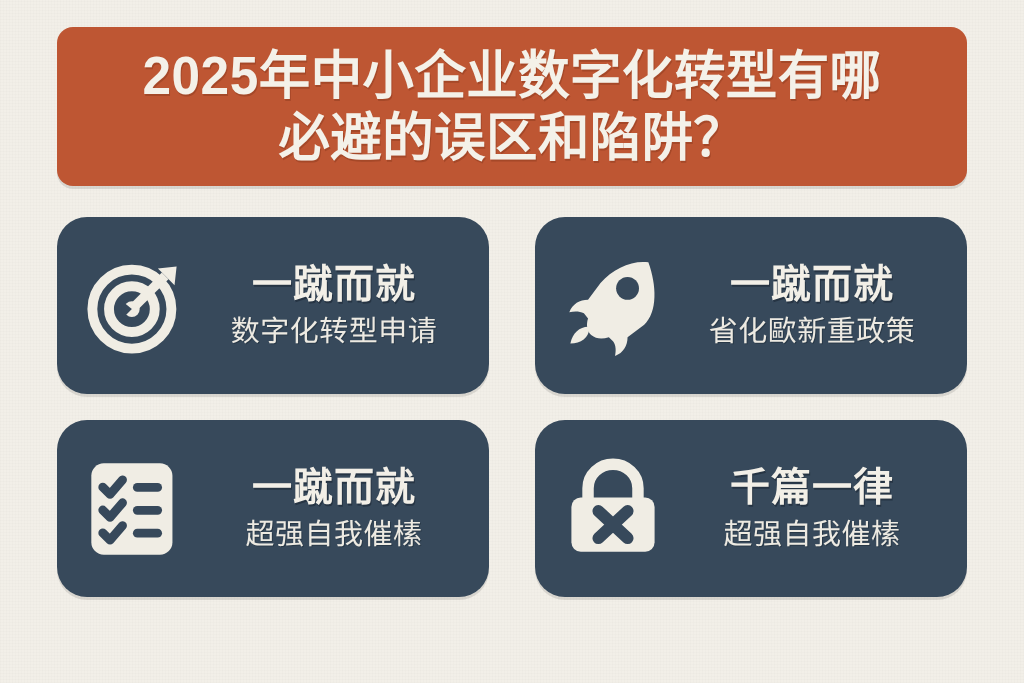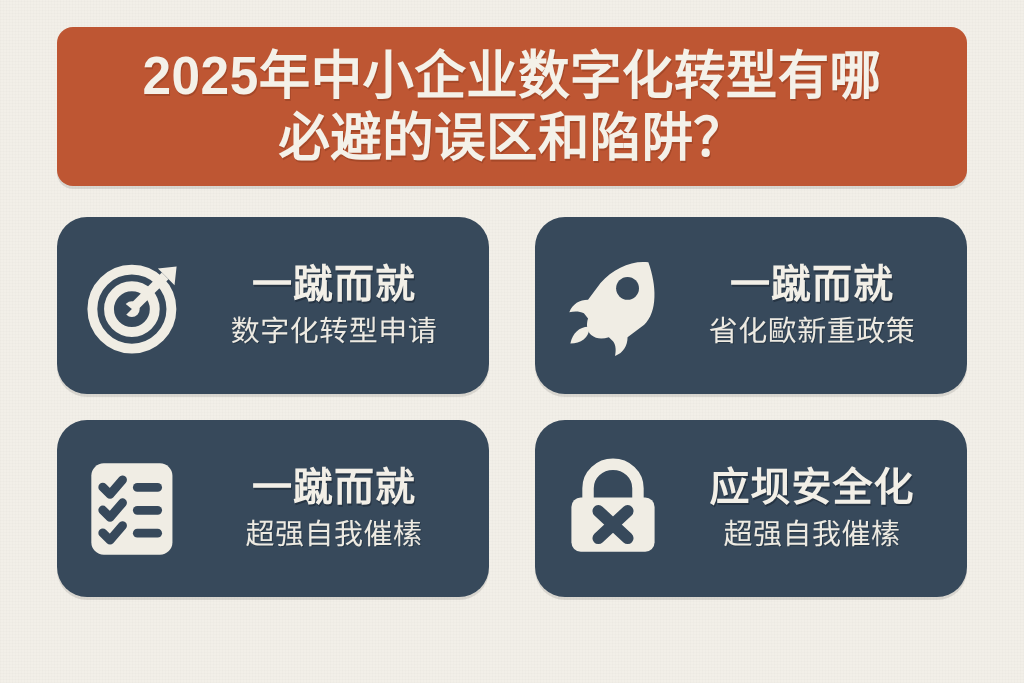--- a/index.html
+++ b/index.html
@@ -207,19 +207,19 @@
 
     <div class="info-card">
       <div class="card-icon">
         <svg viewBox="0 0 100 100" xmlns="http://www.w3.org/2000/svg">
           <path d="M26 44 V30 C26 17 37 7 50 7 C63 7 74 17 74 30 V44" fill="none" stroke="#F0EDE4" stroke-width="11"></path>
           <rect x="10" y="39" width="80" height="52" rx="9" fill="#F0EDE4"></rect>
           <path d="M36 52 L64 78 M64 52 L36 78" stroke="#37495B" stroke-width="11.5" stroke-linecap="round"></path>
         </svg>
       </div>
       <div class="card-text">
-        <div class="card-title">应坝安全化</div>
+        <div class="card-title">千篇一律</div>
         <div class="card-subtitle">超强自我催榡</div>
       </div>
     </div>
 
   </div>
 </div>
 
 </body></html>

